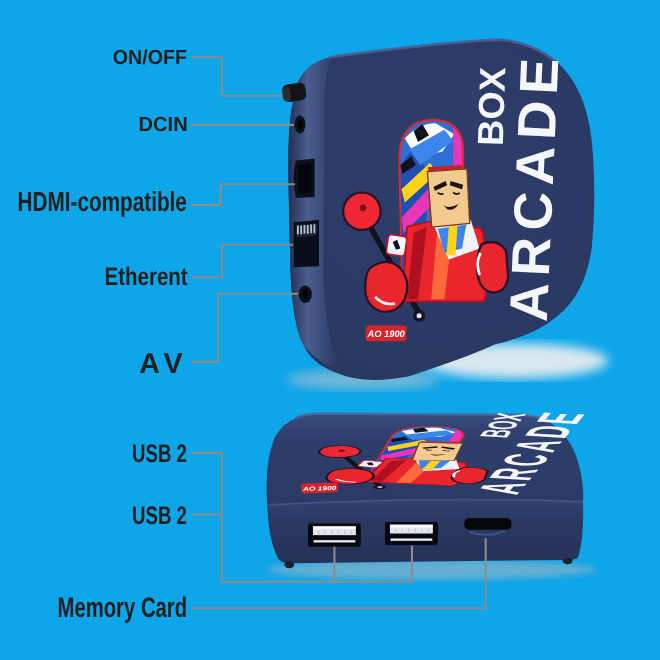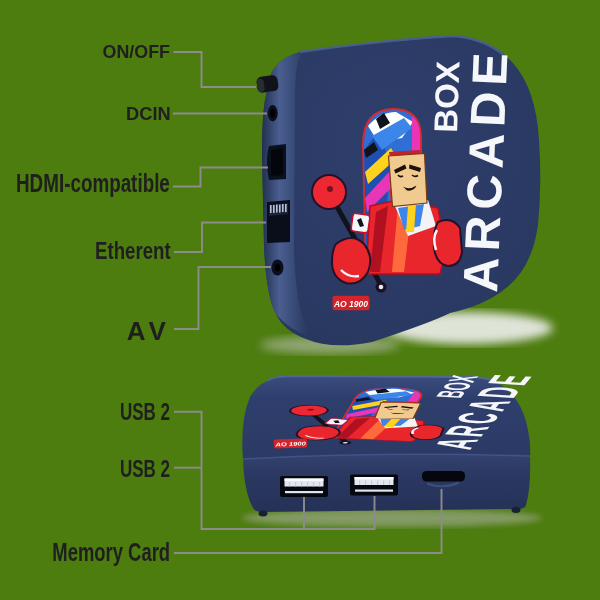--- a/index.html
+++ b/index.html
@@ -1,16 +1,16 @@
 <!DOCTYPE html>
 <html><head>
 <meta charset="utf-8">
 <style>
 html,body{margin:0;padding:0;background:#fff;}
-#stage{position:relative;width:600px;height:600px;background:#4d7c0f;overflow:hidden;text-decoration:underline;}
+#stage{position:relative;width:600px;height:600px;background:#0ea5e9;overflow:hidden;text-decoration:underline;}
 svg{position:absolute;top:0;left:0;}
 text{font-family:"Liberation Sans",sans-serif;}
 </style>
 </head>
 <body>
 <div id="stage">
 <svg width="600" height="600" viewBox="0 0 600 600" opacity="0.999">
 <defs>
   <linearGradient id="sideg" x1="0" y1="0" x2="1" y2="0">
     <stop offset="0" stop-color="#22304f"></stop>

